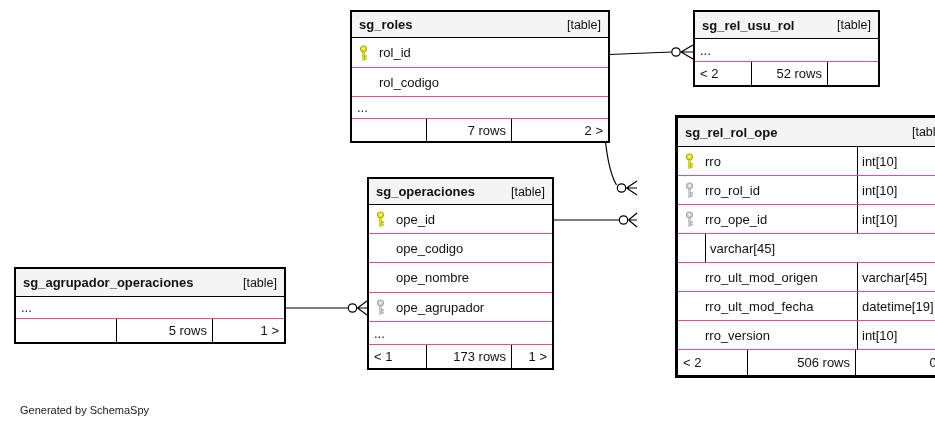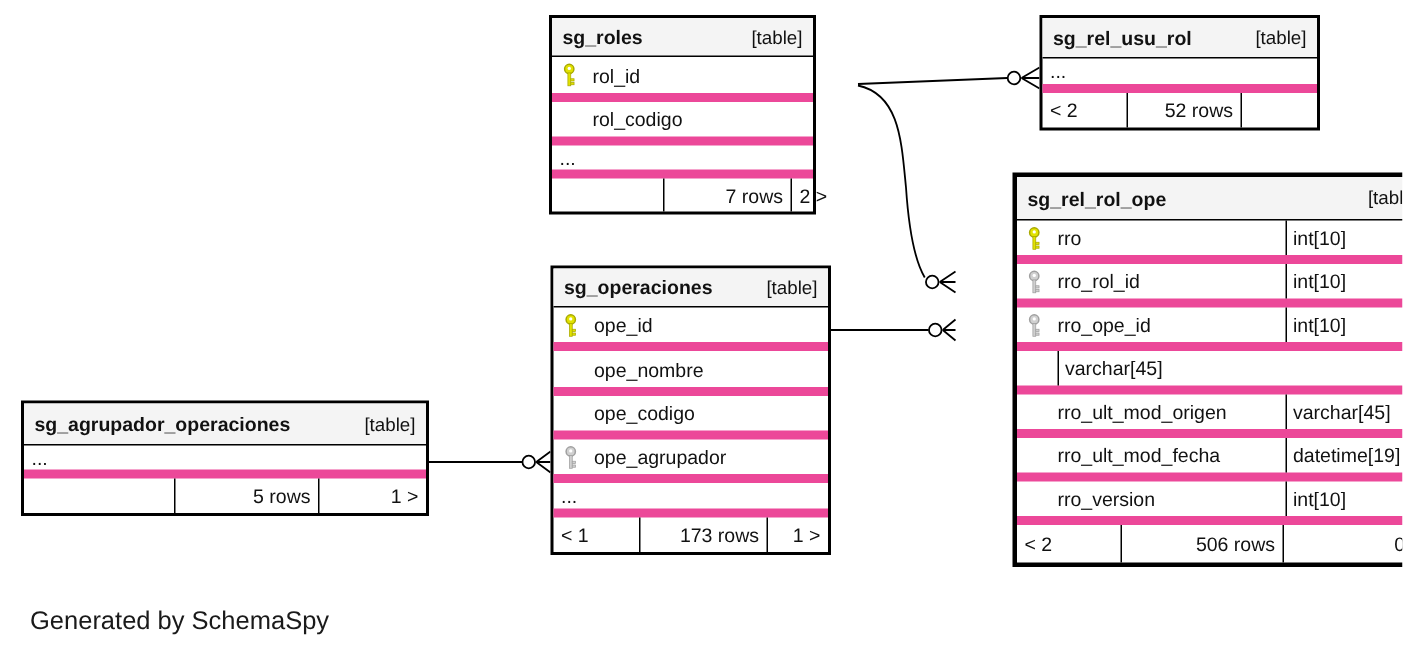--- a/index.html
+++ b/index.html
@@ -17,42 +17,42 @@
 
   .thead {
     display:flex; justify-content:space-between; align-items:center;
     background:#f4f4f4; border-bottom:1px solid #000; padding:0 7px;
     box-sizing:border-box; flex:none;
   }
   .tname { font-weight:bold; font-size:13px; white-space:nowrap; }
   .ttag  { font-size:12.5px; margin-left:8px; white-space:nowrap; }
 
   .trow {
-    display:flex; align-items:center; border-bottom:6px solid #ec4899;
+    display:flex; align-items:center; border-bottom:1px solid #ec4899;
     box-sizing:border-box; padding-left:6px; flex:none;
   }
   .keycell { width:21px; flex:none; display:flex; align-items:center; justify-content:flex-start; }
   .colname { flex:1; white-space:nowrap; overflow:hidden; }
   .typecell {
     flex:none; align-self:stretch; display:flex; align-items:center;
     border-left:1px solid #000; padding:0 4px; box-sizing:border-box;
     white-space:nowrap;
   }
   .ellipsisrow { padding-left:5px; }
 
   .tfoot { display:flex; flex:1; box-sizing:border-box; min-height:0; }
   .fc {
     box-sizing:border-box; border-right:1px solid #000; display:flex;
     align-items:center; padding:0 5px; flex:none; white-space:nowrap;
   }
   .fc.last { border-right:none; flex:1; }
   .fc.alignR { justify-content:flex-end; }
 
   #footnote {
-    position:absolute; left:20px; top:404px; font-size:17px; color:#1a1a1a;
+    position:absolute; left:20px; top:404px; font-size:11px; color:#1a1a1a;
   }
 </style>
 </head>
 <body>
 
 <div id="canvas">
 
   <svg class="edges" width="935" height="435">
     <g stroke="#000" stroke-width="1.2" fill="none">
       <g>
@@ -71,21 +71,21 @@
         <path d="M628.5 220 L637 213 M628.5 220 L637 220 M628.5 220 L637 227"></path>
       </g>
       <g>
         <path d="M286 308 L348 308"></path>
         <circle cx="352.5" cy="308" r="4.2" fill="#fff"></circle>
         <path d="M357.5 308 L367 301 M357.5 308 L367 308 M357.5 308 L367 315"></path>
       </g>
     </g>
   </svg>
 
-  <div class="tbl" style="left:366px;top:10px;width:178px;height:133px">
+  <div class="tbl" style="left:350px;top:10px;width:260px;height:133px">
     <div class="thead" style="height:26px">
       <span class="tname">sg_roles</span>
       <span class="ttag">[table]</span>
     </div>
     <div class="trow" style="height:30px">
       <span class="keycell">
         <svg width="11" height="16" viewBox="0 0 11 16">
             <circle cx="5.5" cy="4" r="3.1" fill="#e2e200" stroke="#a9a900"></circle>
             <circle cx="5.5" cy="3.6" r="1.1" fill="#fff"></circle>
             <rect x="4.6" y="6.6" width="1.9" height="8.6" fill="#e2e200" stroke="#a9a900" stroke-width="0.5"></rect>
@@ -204,27 +204,27 @@
         <svg width="11" height="16" viewBox="0 0 11 16">
             <circle cx="5.5" cy="4" r="3.1" fill="#e2e200" stroke="#a9a900"></circle>
             <circle cx="5.5" cy="3.6" r="1.1" fill="#fff"></circle>
             <rect x="4.6" y="6.6" width="1.9" height="8.6" fill="#e2e200" stroke="#a9a900" stroke-width="0.5"></rect>
             <rect x="6.5" y="10.5" width="2.2" height="1.5" fill="#e2e200" stroke="#a9a900" stroke-width="0.5"></rect>
             <rect x="6.5" y="13" width="2.2" height="1.5" fill="#e2e200" stroke="#a9a900" stroke-width="0.5"></rect>
           </svg>
       </span>
       <span class="colname">ope_id</span>
     </div>
+    <div class="trow" style="height:29px">
+      <span class="keycell"></span>
+      <span class="colname">ope_codigo</span>
+    </div>
     <div class="trow" style="height:30px">
       <span class="keycell"></span>
       <span class="colname">ope_nombre</span>
-    </div>
-    <div class="trow" style="height:29px">
-      <span class="keycell"></span>
-      <span class="colname">ope_codigo</span>
     </div>
     <div class="trow" style="height:29px">
       <span class="keycell">
         <svg width="11" height="16" viewBox="0 0 11 16">
             <circle cx="5.5" cy="4" r="3.1" fill="#d0d0d0" stroke="#a0a0a0"></circle>
             <circle cx="5.5" cy="3.6" r="1.1" fill="#fff"></circle>
             <rect x="4.6" y="6.6" width="1.9" height="8.6" fill="#d0d0d0" stroke="#a0a0a0" stroke-width="0.5"></rect>
             <rect x="6.5" y="10.5" width="2.2" height="1.5" fill="#d0d0d0" stroke="#a0a0a0" stroke-width="0.5"></rect>
             <rect x="6.5" y="13" width="2.2" height="1.5" fill="#d0d0d0" stroke="#a0a0a0" stroke-width="0.5"></rect>
           </svg>

